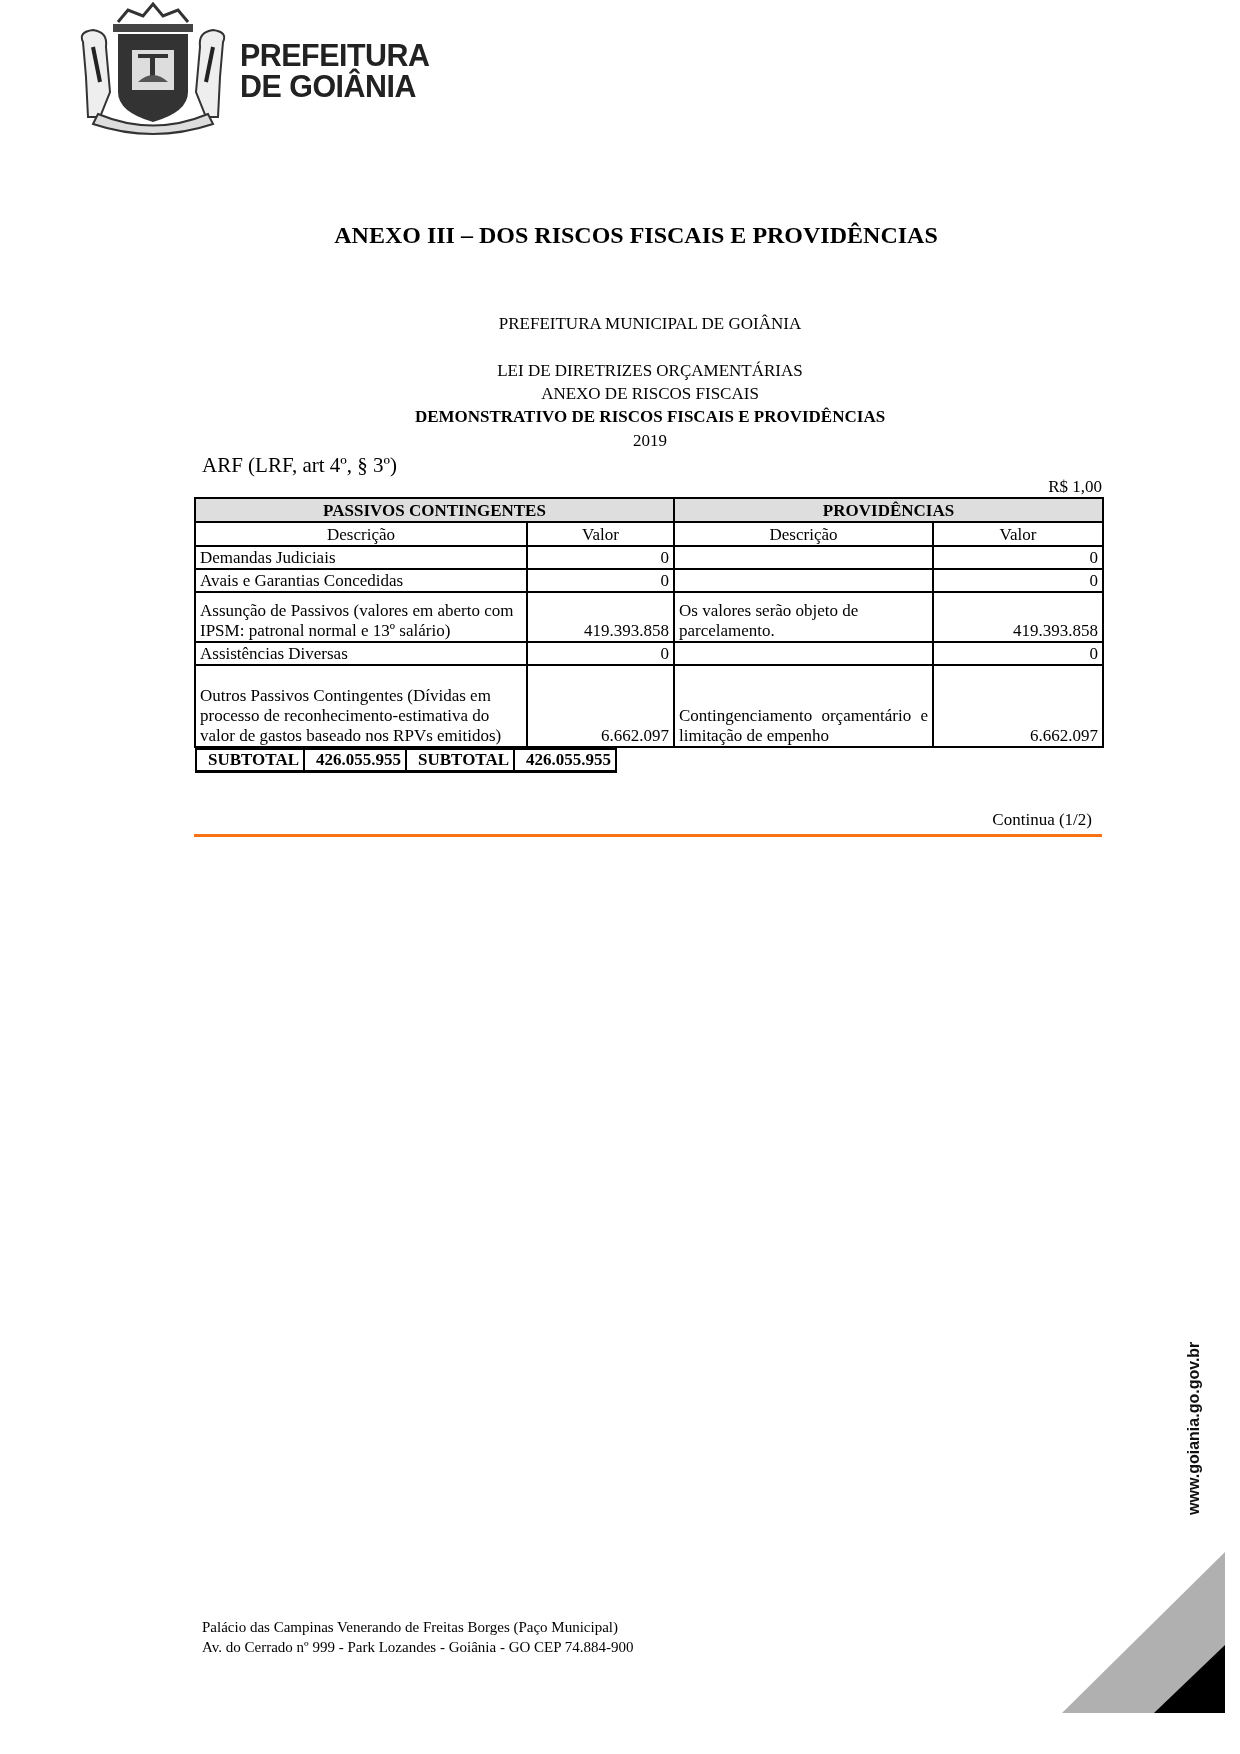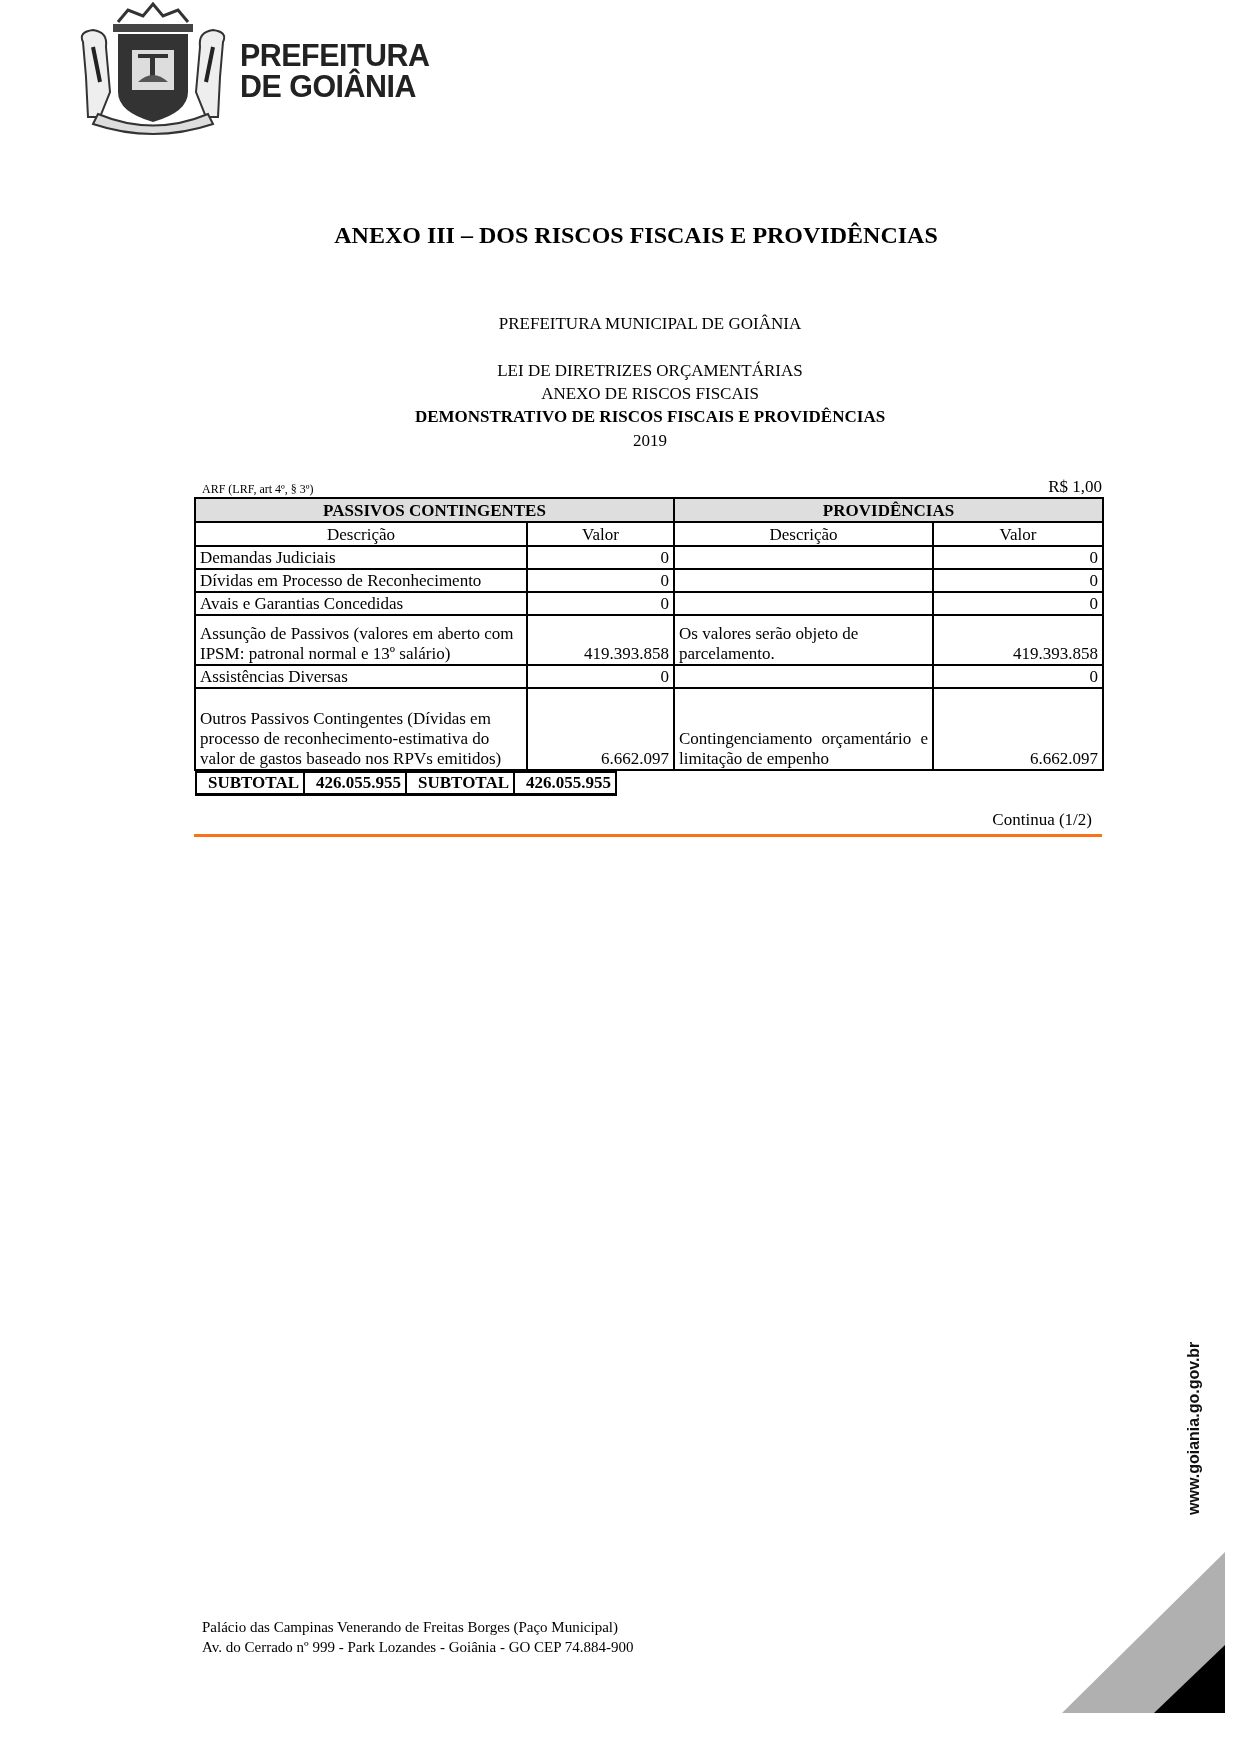--- a/index.html
+++ b/index.html
@@ -6,21 +6,21 @@
   body { width: 1240px; height: 1754px; position: relative; overflow: hidden; font-family: "Liberation Serif", serif; color: #000; }
 
   .logo { position: absolute; left: 68px; top: 2px; width: 170px; height: 135px; }
   .brand { position: absolute; left: 240px; top: 40px; font-family: "Liberation Sans", sans-serif; font-weight: bold; font-size: 32px; line-height: 31px; letter-spacing: -0.5px; color: #222; }
   .brand div { transform: scaleX(0.95); transform-origin: left; }
 
   .title { position: absolute; left: 16px; width: 1240px; top: 222px; text-align: center; font-weight: bold; font-size: 24px; }
   .sub { position: absolute; left: 0; width: 1300px; text-align: center; font-size: 17px; line-height: 23px; }
   .sub.b { font-weight: bold; }
 
-  .arf { position: absolute; left: 202px; top: 482px; font-size: 12px; }
+  .arf { position: absolute; left: 202px; top: 453px; font-size: 21px; }
   .rs { position: absolute; right: 138px; top: 477px; font-size: 17px; }
 
   table.grid { position: absolute; left: 194px; top: 497px; width: 908px; border-collapse: collapse; font-size: 17px; table-layout: fixed; }
   table.grid td { border: 2px solid #000; padding: 0 4px; vertical-align: bottom; line-height: 20px; }
   table.grid tr.sec td { background: #dedede; font-weight: bold; text-align: center; height: 22px; }
   table.grid tr.colh td { text-align: center; height: 22px; }
   table.grid td.num { text-align: right; }
   table.grid tr.r1 td { height: 21px; }
   table.grid tr.r2 td { height: 48px; }
   table.grid tr.r4 td { height: 80px; }
@@ -84,26 +84,20 @@
     <td>Descrição</td>
     <td>Valor</td>
   </tr>
   <tr class="r1">
     <td>Demandas Judiciais</td>
     <td class="num">0</td>
     <td></td>
     <td class="num">0</td>
   </tr>
   <tr class="r1">
-    <td>Dívidas em Processo de Reconhecimento</td>
-    <td class="num">0</td>
-    <td></td>
-    <td class="num">0</td>
-  </tr>
-  <tr class="r1">
     <td>Avais e Garantias Concedidas</td>
     <td class="num">0</td>
     <td></td>
     <td class="num">0</td>
   </tr>
   <tr class="r2">
     <td>Assunção de Passivos (valores em aberto com IPSM: patronal normal e 13º salário)</td>
     <td class="num">419.393.858</td>
     <td>Os valores serão objeto de parcelamento.</td>
     <td class="num">419.393.858</td>

